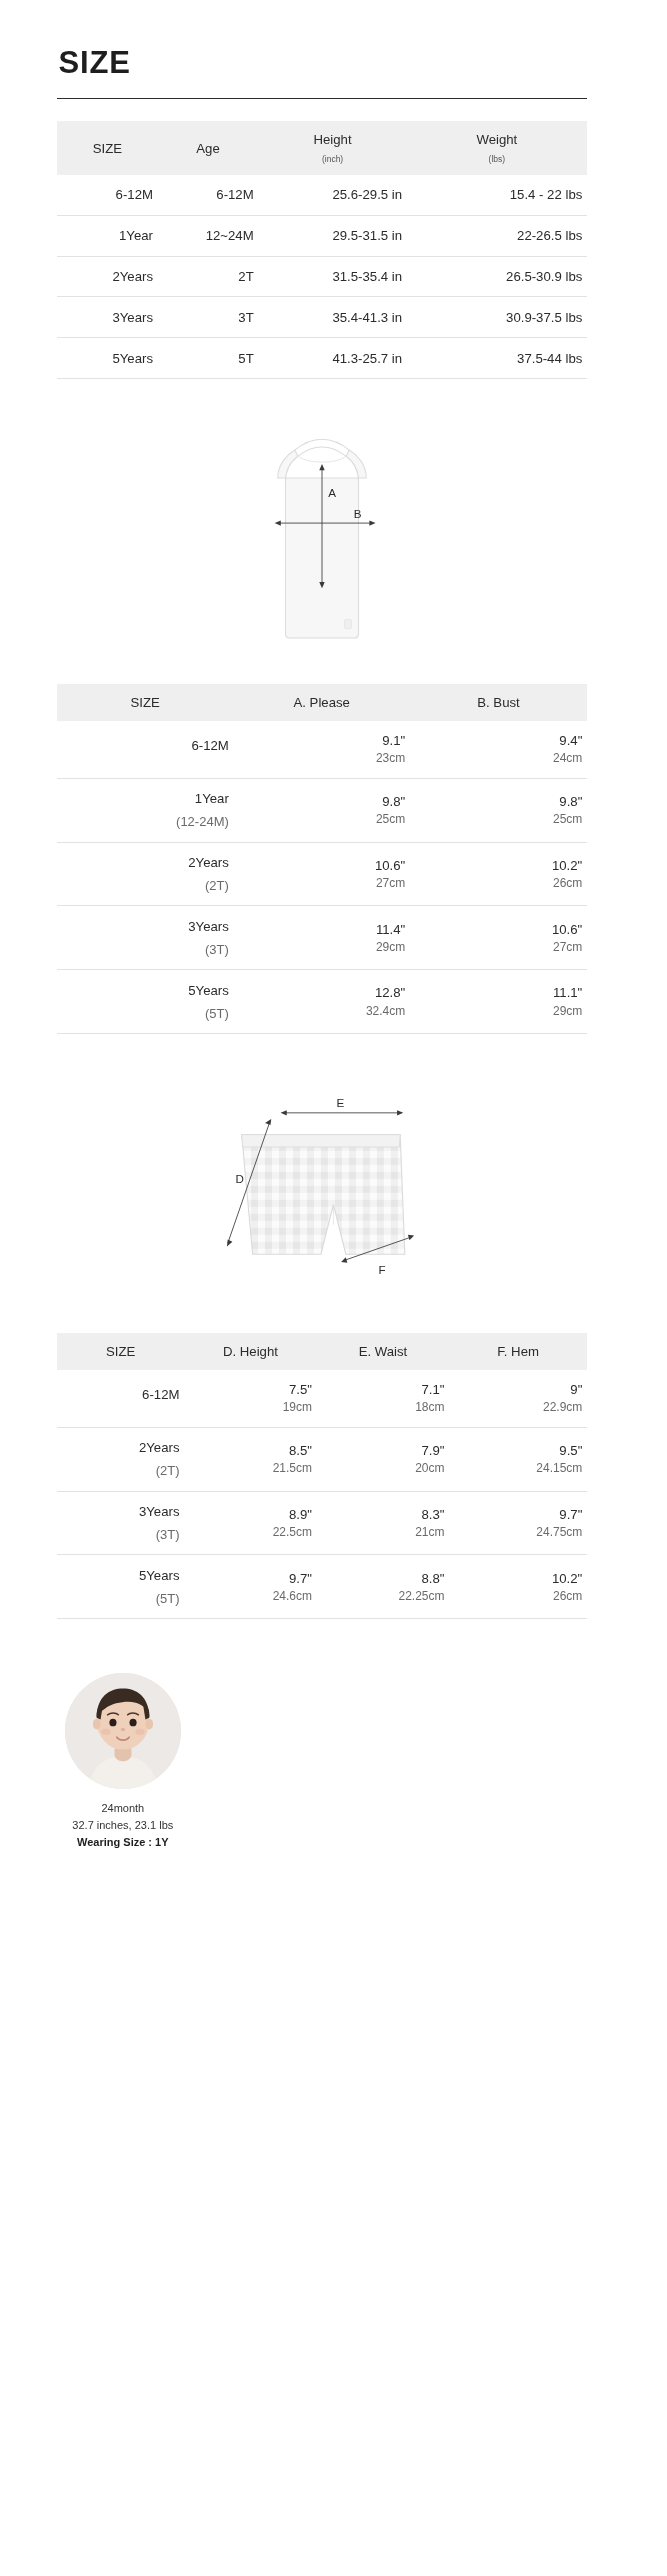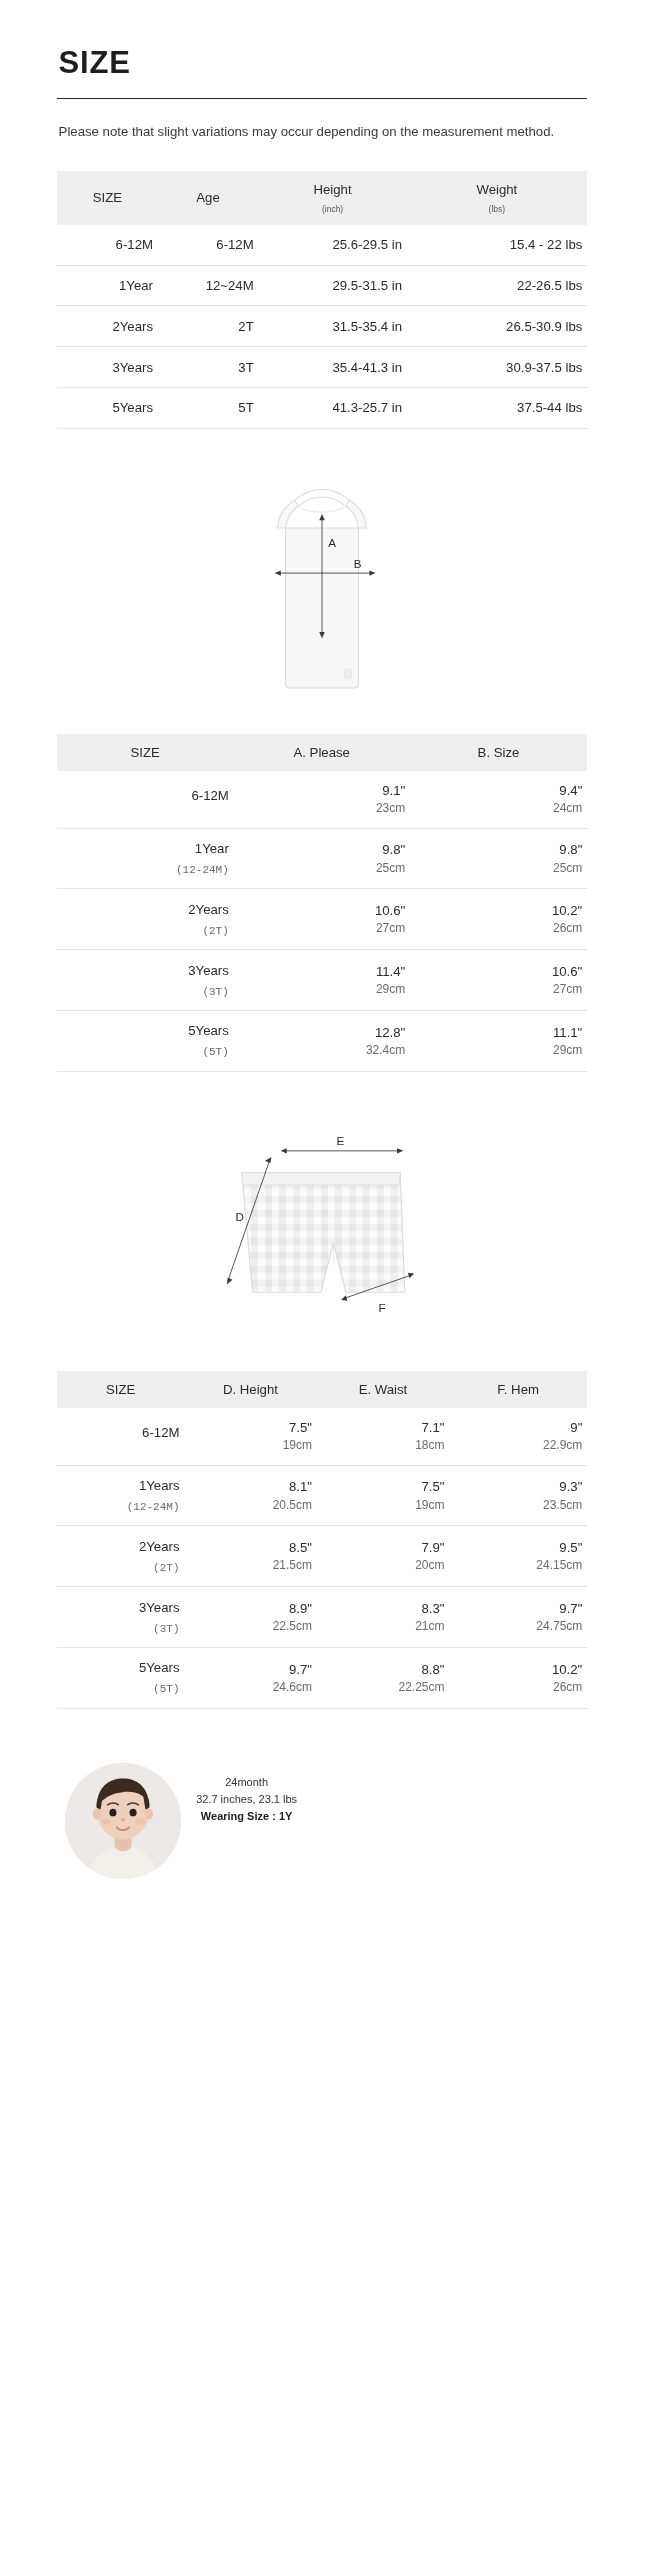--- a/index.html
+++ b/index.html
@@ -89,24 +89,23 @@
     font-size: 12px;
     color: #6a6a6a;
     margin-top: 1.6px;
   }
   .size-name-main {
     display: block;
     font-size: 13.2px;
   }
   .size-name-sub {
     display: block;
-    font-size: 11px;
+    font-size: 13px;
     color: #6a6a6a;
     margin-top: 8px;
-    font-family: Liberation Mono, monospace;
   }
 
   
   table.table-body col.c1 { width: 19%; }
   table.table-body col.c2 { width: 19%; }
   table.table-body col.c3 { width: 28%; }
   table.table-body col.c4 { width: 34%; }
 
   
   .figure {
@@ -121,21 +120,21 @@
   .figure-bottom {
     height: 256px;
     margin-top: 43px;
   }
 
   
   .model-block {
     margin-top: 54px;
     padding-bottom: 70px;
     display: flex;
-    flex-direction: row;
+    flex-direction: column;
     align-items: flex-start;
   }
   .model-photo-wrap {
     width: 116px;
     height: 116px;
     border-radius: 50%;
     overflow: hidden;
     background: #e9e7e4;
     position: relative;
     margin-left: 7.8px;
@@ -158,21 +157,20 @@
   .avatar-svg { display: block; }
 </style>
 </head>
 <body>
 
 <div class="page">
 
   <div class="title-block">
     <h1 class="title">SIZE</h1>
     <hr class="title-rule">
-    <p class="note">Please note that slight variations may occur depending on the measurement method.</p>
   </div>
 
   <table class="size-table table-body">
     <colgroup>
       <col class="c1">
         <col class="c2">
         <col class="c3">
         <col class="c4">
     </colgroup>
     <thead>
@@ -254,21 +252,21 @@
   <table class="size-table table-top">
     <colgroup>
       <col style="width:33.3%">
         <col style="width:33.3%">
         <col style="width:33.4%">
     </colgroup>
     <thead>
       <tr>
         <th>SIZE</th>
         <th>A. Please</th>
-        <th>B. Size</th>
+        <th>B. Bust</th>
       </tr>
     </thead>
     <tbody>
       <tr>
         <td>
           <span class="size-name-main">6-12M</span>
           <span class="size-name-sub"></span>
         </td>
         <td>
           <span class="cell-main">9.1"</span>
@@ -401,38 +399,20 @@
           <span class="cell-main">7.1"</span>
           <span class="cell-sub">18cm</span>
         </td>
         <td>
           <span class="cell-main">9"</span>
           <span class="cell-sub">22.9cm</span>
         </td>
       </tr>
       <tr>
         <td>
-          <span class="size-name-main">1Years</span>
-          <span class="size-name-sub">(12-24M)</span>
-        </td>
-        <td>
-          <span class="cell-main">8.1"</span>
-          <span class="cell-sub">20.5cm</span>
-        </td>
-        <td>
-          <span class="cell-main">7.5"</span>
-          <span class="cell-sub">19cm</span>
-        </td>
-        <td>
-          <span class="cell-main">9.3"</span>
-          <span class="cell-sub">23.5cm</span>
-        </td>
-      </tr>
-      <tr>
-        <td>
           <span class="size-name-main">2Years</span>
           <span class="size-name-sub">(2T)</span>
         </td>
         <td>
           <span class="cell-main">8.5"</span>
           <span class="cell-sub">21.5cm</span>
         </td>
         <td>
           <span class="cell-main">7.9"</span>
           <span class="cell-sub">20cm</span>

